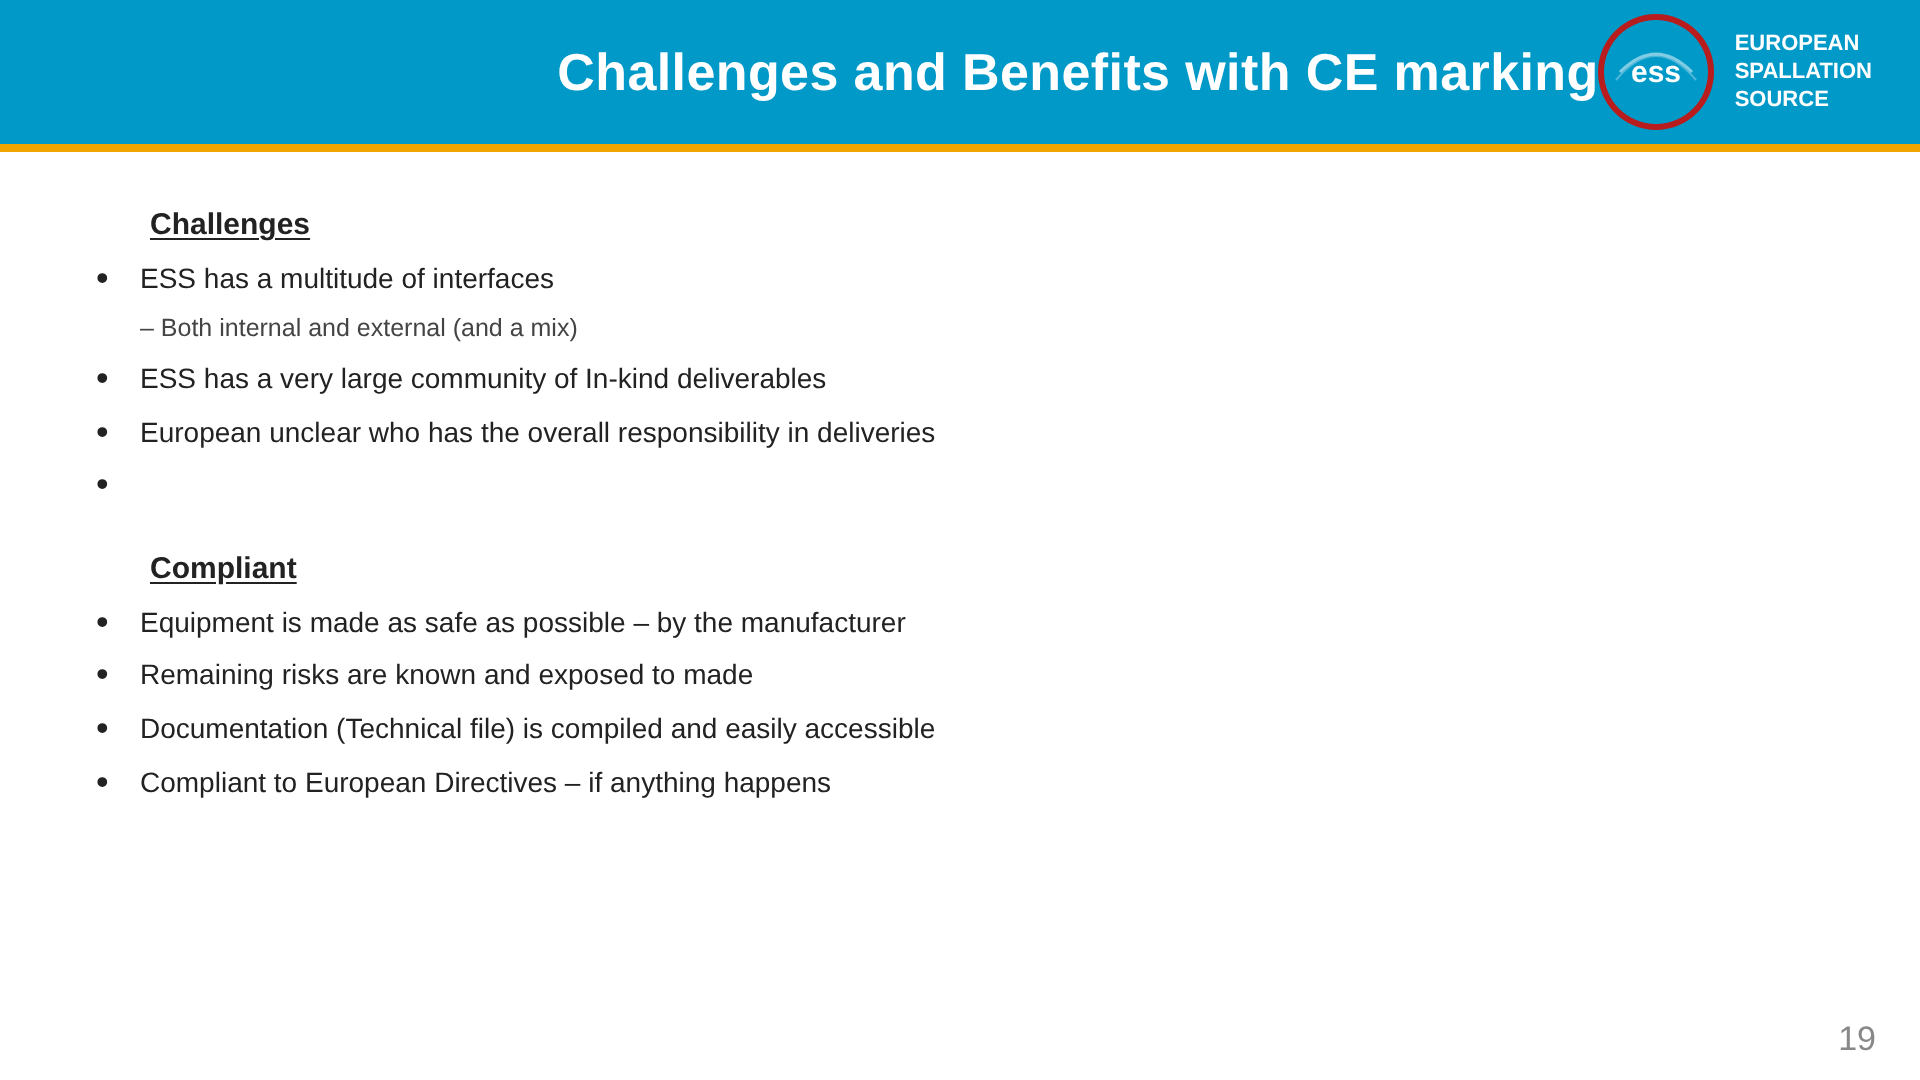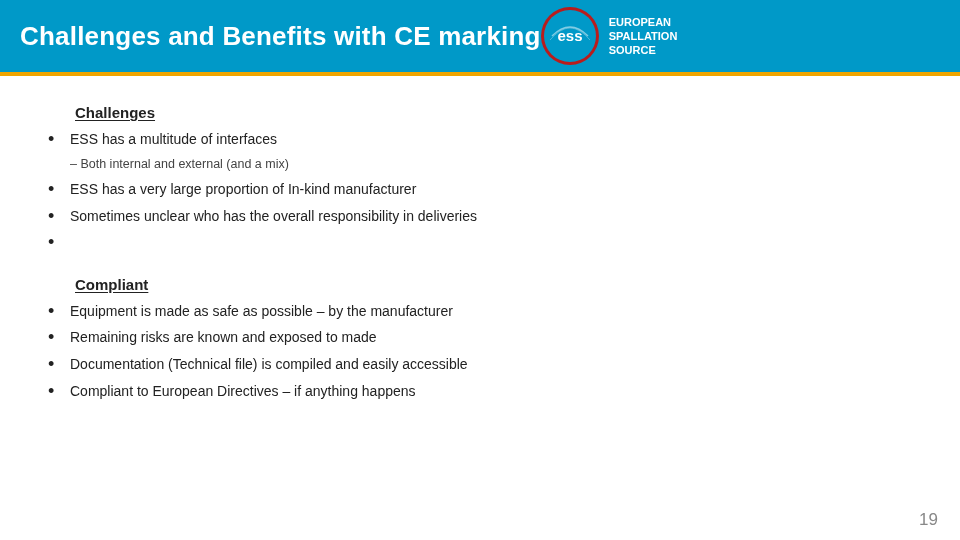--- a/index.html
+++ b/index.html
@@ -19,22 +19,22 @@
       background: #fff;
     }
 
     
     .header {
       background: #0099c8;
       width: 100%;
       height: 72px;
       display: flex;
       align-items: center;
-      justify-content: flex-start;
-      padding: 0 24px 0 20px;
+      justify-content: flex-end;
+      padding: 0 24px 0 4px;
     }
 
     .header-title {
       color: #fff;
       font-size: 26px;
       font-weight: bold;
       letter-spacing: 0.2px;
     }
 
     
@@ -171,25 +171,25 @@
           <div>
             <span>ESS has a multitude of interfaces</span>
           </div>
         </li>
       </ul>
       <div class="sub-item">– Both internal and external (and a mix)</div>
 
       <ul class="bullet-list">
         <li>
           <span class="dot">•</span>
-          <span>ESS has a very large proportion of In-kind manufacturer</span>
-        </li>
-        <li>
-          <span class="dot">•</span>
-          <span>Sometimes unclear who has the overall responsibility in deliveries</span>
+          <span>ESS has a very large community of In-kind deliverables</span>
+        </li>
+        <li>
+          <span class="dot">•</span>
+          <span>European unclear who has the overall responsibility in deliveries</span>
         </li>
         <li>
           <span class="dot">•</span>
         </li>
       </ul>
     </div>
 
     <div class="benefits-section">
       <div class="section-title">Compliant</div>
       <ul class="bullet-list">

